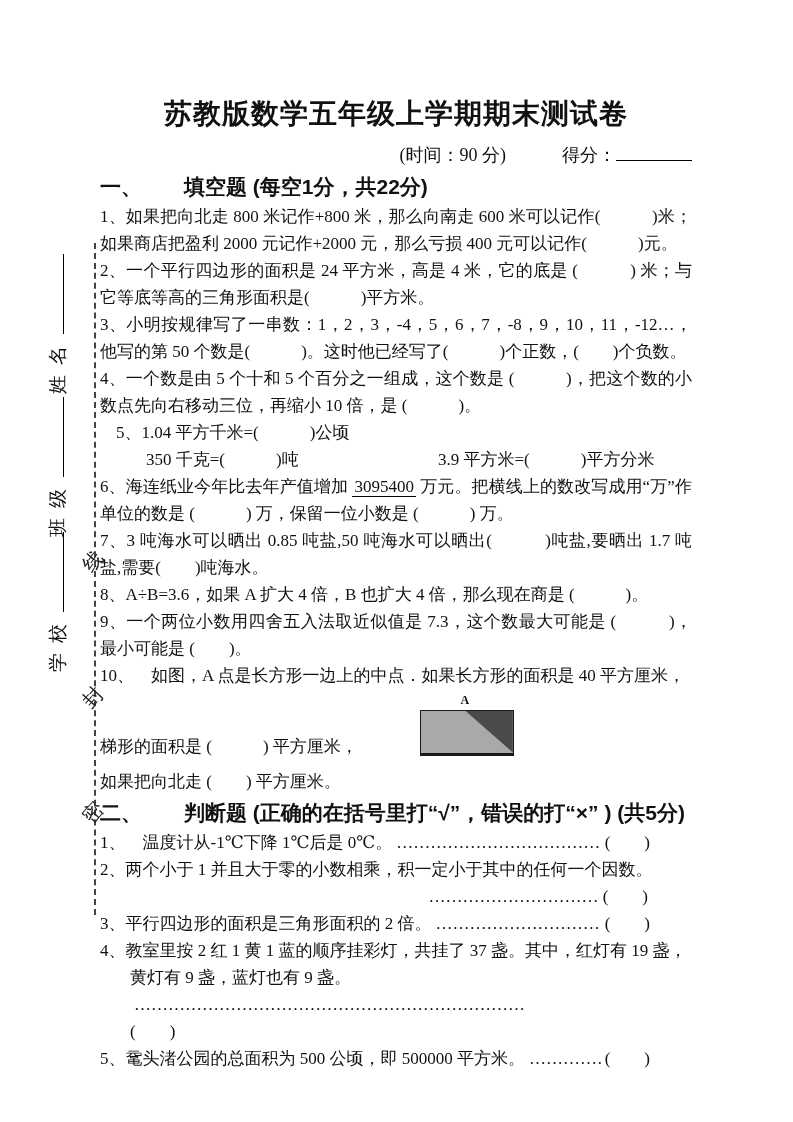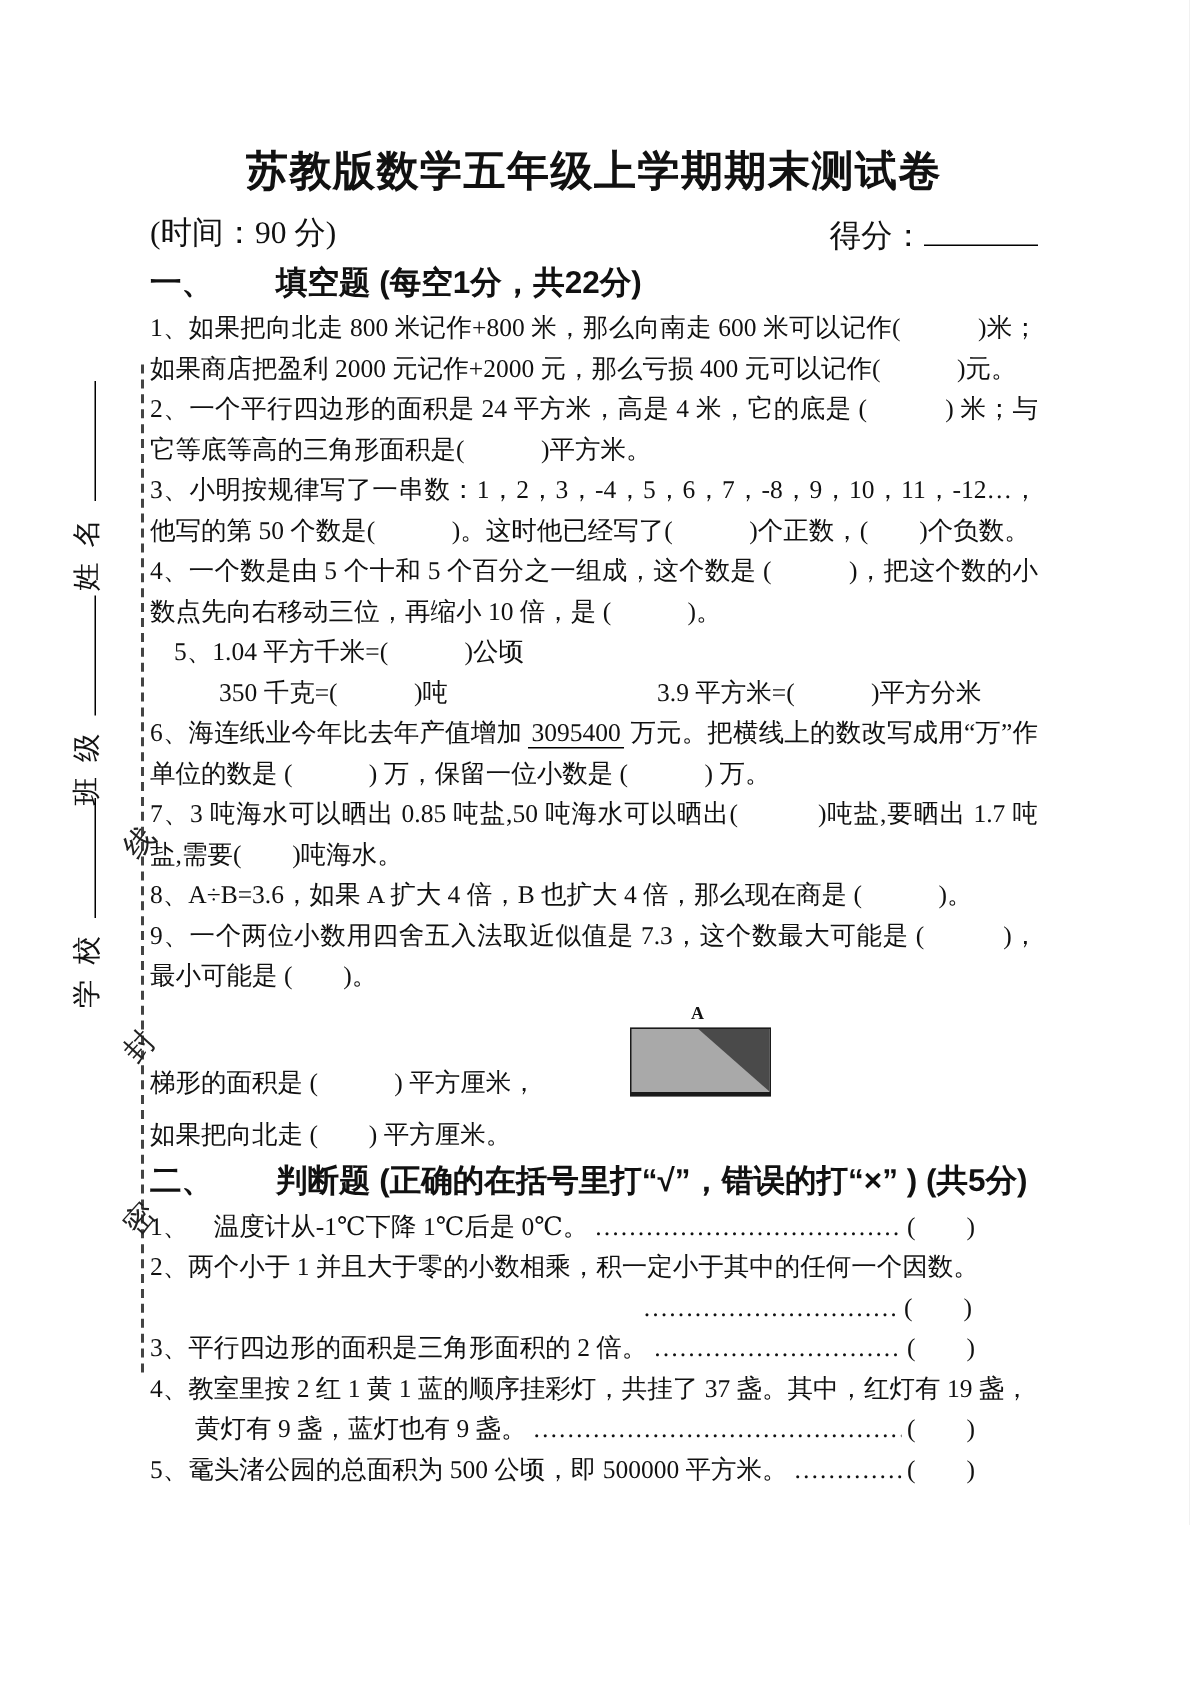--- a/index.html
+++ b/index.html
@@ -53,23 +53,23 @@
     text-align:center;
     font-family:"Liberation Sans","DejaVu Sans",sans-serif;
     font-size:28px;
     font-weight:bold;
     letter-spacing:1px;
     line-height:40px;
   }
   .info{
     margin:8px 0 4px;
     display:flex;
-    justify-content:space-between;
+    justify-content:flex-end;
     gap:56px;
-    font-size:21px;
+    font-size:18px;
   }
   .scoreline{
     display:inline-block;
     width:76px;
     height:1em;
     border-bottom:1.6px solid #000;
   }
   .sec{
     margin:4px 0 2px;
     font-family:"Liberation Sans","DejaVu Sans",sans-serif;
@@ -101,21 +101,21 @@
   .tri{
     position:absolute;top:0;left:0;right:0;bottom:0;
     background:#4a4a4a;
     clip-path:polygon(48% 0,100% 0,100% 100%);
   }
   
   .jline{display:flex;padding-right:42px;}
   .jtext{white-space:nowrap;}
   .leader{flex:1;overflow:hidden;white-space:nowrap;margin:0 4px;}
   .jbracket{white-space:nowrap;}
-  .ind2{padding-left:30px;}
+  .ind2{padding-left:30px;flex-direction:column;}
   .tailr{text-align:right;padding-right:44px;}
 </style>
 </head>
 <body>
 
 <div class="page">
 
   <div class="vgroup" style="top:394px">
     <span>姓名</span><span class="mline"></span>
   </div>
@@ -155,20 +155,21 @@
       <span>3.9 平方米=(　　　)平方分米</span>
     </div>
 
     <p class="q"><span>6、海连纸业今年比去年产值增加 </span><span class="unum">3095400</span><span> 万元。把横线上的数改写成用“万”作单位的数是 (　　　) 万，保留一位小数是 (　　　) 万。</span></p>
 
     <p class="q">7、3 吨海水可以晒出 0.85 吨盐,50 吨海水可以晒出(　　　)吨盐,要晒出 1.7 吨盐,需要(　　)吨海水。</p>
     <p class="q">8、A÷B=3.6，如果 A 扩大 4 倍，B 也扩大 4 倍，那么现在商是 (　　　)。</p>
     <p class="q">9、一个两位小数用四舍五入法取近似值是 7.3，这个数最大可能是 (　　　)，最小可能是 (　　)。</p>
 
     <div>
+      <p class="q">10、　如图，A 点是长方形一边上的中点．如果长方形的面积是 40 平方厘米，</p>
       <div class="q10row">
         <p class="q q10t">梯形的面积是 (　　　) 平方厘米，</p>
         <div class="fig">
           <div class="figA">A</div>
           <div class="rect">
             <div class="tri"></div>
           </div>
         </div>
       </div>
       <p class="q">如果把向北走 (　　) 平方厘米。</p>

